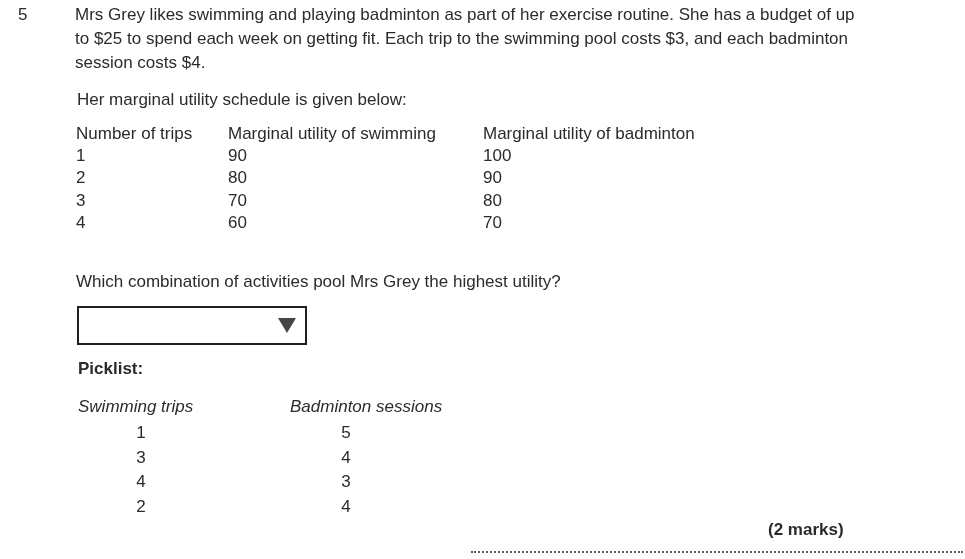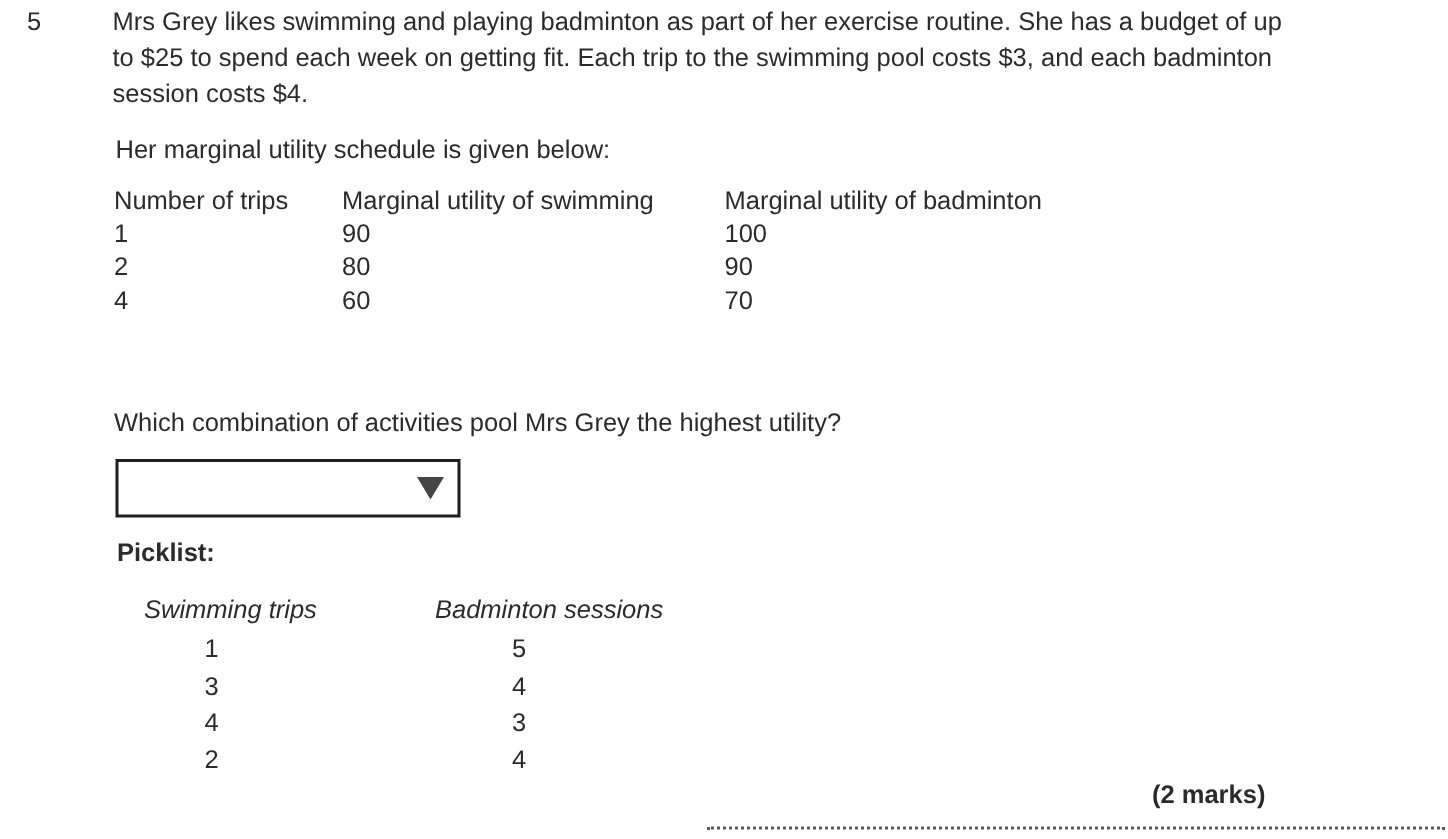--- a/index.html
+++ b/index.html
@@ -83,21 +83,21 @@
     line-height: 24px;
   }
   .picklist-headers {
     position: absolute;
     left: 76px;
     top: 395px;
     line-height: 24px;
     font-style: italic;
     white-space: nowrap;
   }
-  .picklist-headers .h1 { display: inline-block; margin-left: 20px; }
+  .picklist-headers .h1 { display: inline-block; margin-left: 2px; }
   .picklist-headers .h2 { display: inline-block; position: absolute; left: 214px; }
   .picklist-rows {
     position: absolute;
     left: 76px;
     top: 421px;
     line-height: 24.6px;
   }
   .pick-row { position: relative; white-space: nowrap; }
   .pick-row .p1 { display: inline-block; width: 130px; text-align: center; }
   .pick-row .p2 { display: inline-block; width: 140px; text-align: center; margin-left: 70px; }
@@ -136,20 +136,23 @@
     <div class="util-row">
       <span class="c1">Number of trips</span><span class="c2">Marginal utility of swimming</span><span class="c3">Marginal utility of badminton</span>
     </div>
     <div class="util-row">
       <span class="c1">1</span><span class="c2">90</span><span class="c3">100</span>
     </div>
     <div class="util-row">
       <span class="c1">2</span><span class="c2">80</span><span class="c3">90</span>
     </div>
     <div class="util-row">
+      <span class="c1">3</span><span class="c2">70</span><span class="c3">80</span>
+    </div>
+    <div class="util-row">
       <span class="c1">4</span><span class="c2">60</span><span class="c3">70</span>
     </div>
   </div>
 
   <div class="prompt">Which combination of activities pool Mrs Grey the highest utility?</div>
 
   <div class="dropdown">
     <span class="dd-value"></span>
     <span class="dd-arrow"></span>
   </div>

